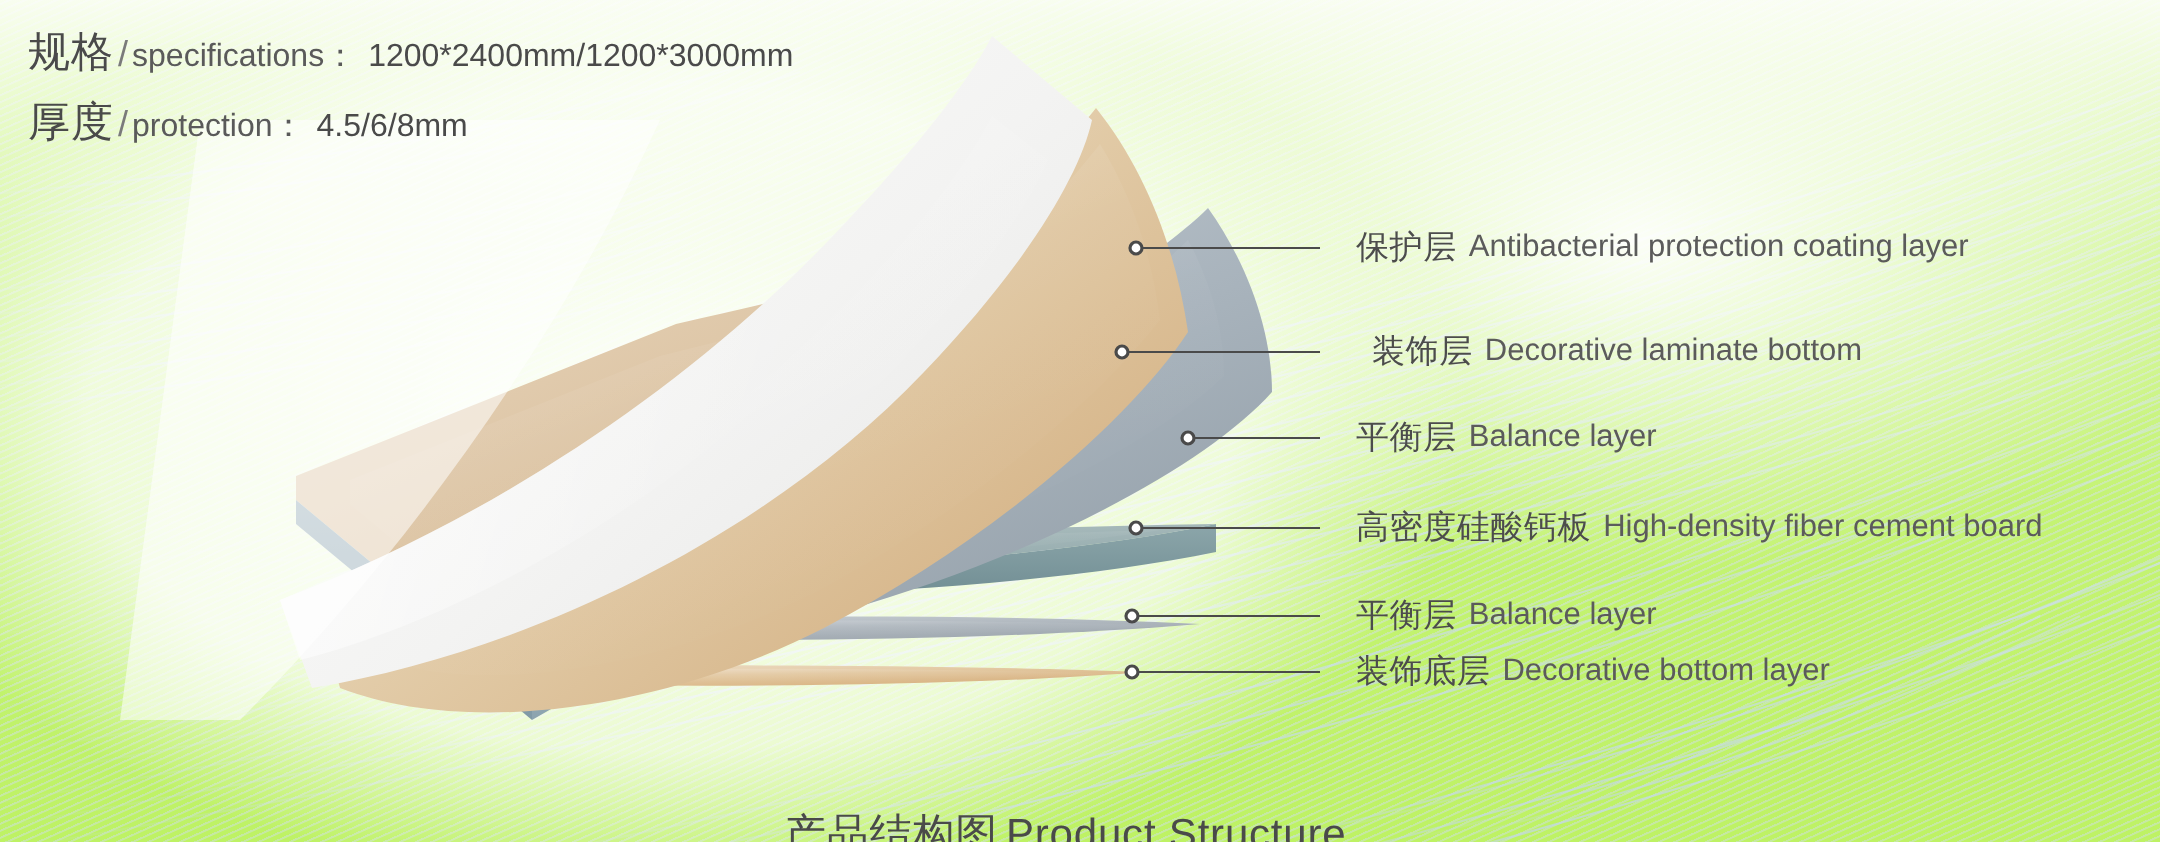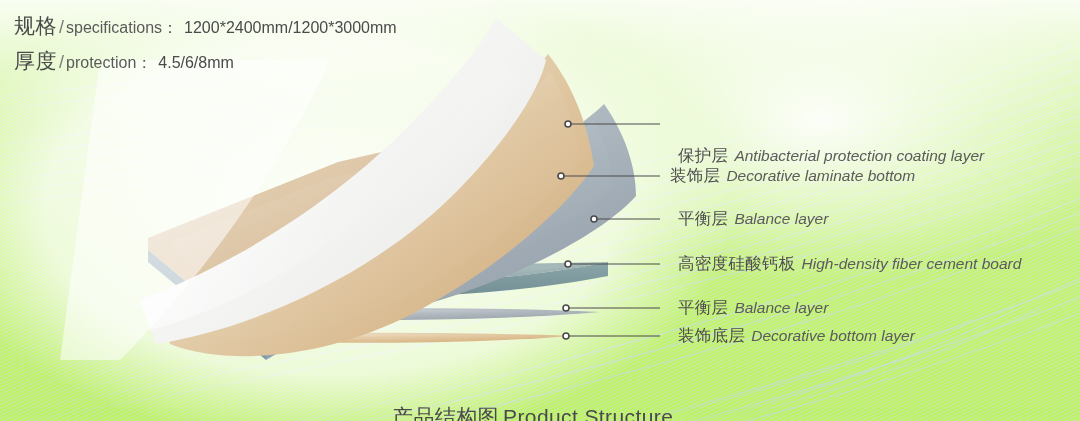--- a/index.html
+++ b/index.html
@@ -101,21 +101,20 @@
   }
   .callout-cn {
     font-size: 16.5px;
     color: #4c4c4c;
     letter-spacing: 0.3px;
   }
   .callout-en {
     font-size: 15.5px;
     color: #5b5b5b;
     padding-left: 6px;
-    font-style: italic;
   }
 
   
   #caption {
     position: absolute;
     z-index: 30;
     left: 392px;
     top: 370px;
     font-size: 21px;
     color: #4a4a4a;
@@ -354,25 +353,25 @@
         <circle cx="568" cy="124" r="3" fill="#ffffff" stroke="#4a4a4a" stroke-width="1.6"></circle>
         <circle cx="561" cy="176" r="3" fill="#ffffff" stroke="#4a4a4a" stroke-width="1.6"></circle>
         <circle cx="594" cy="219" r="3" fill="#ffffff" stroke="#4a4a4a" stroke-width="1.6"></circle>
         <circle cx="568" cy="264" r="3" fill="#ffffff" stroke="#4a4a4a" stroke-width="1.6"></circle>
         <circle cx="566" cy="308" r="3" fill="#ffffff" stroke="#4a4a4a" stroke-width="1.6"></circle>
         <circle cx="566" cy="336" r="3" fill="#ffffff" stroke="#4a4a4a" stroke-width="1.6"></circle>
       </g>
   </svg>
 
   <div id="callout-layer">
-      <div class="callout" style="left: 678px; top: 124px; margin-top: 32px;">
+      <div class="callout" style="left: 678px; top: 124px;">
         <span class="callout-cn">保护层</span>
         <span class="callout-en">Antibacterial protection coating layer</span>
       </div>
-      <div class="callout" style="left: 670px; top: 176px;">
+      <div class="callout" style="left: 686px; top: 176px;">
         <span class="callout-cn">装饰层</span>
         <span class="callout-en">Decorative laminate bottom</span>
       </div>
       <div class="callout" style="left: 678px; top: 219px;">
         <span class="callout-cn">平衡层</span>
         <span class="callout-en">Balance layer</span>
       </div>
       <div class="callout" style="left: 678px; top: 264px; text-align: center;">
         <span class="callout-cn">高密度硅酸钙板</span>
         <span class="callout-en">High-density fiber cement board</span>

